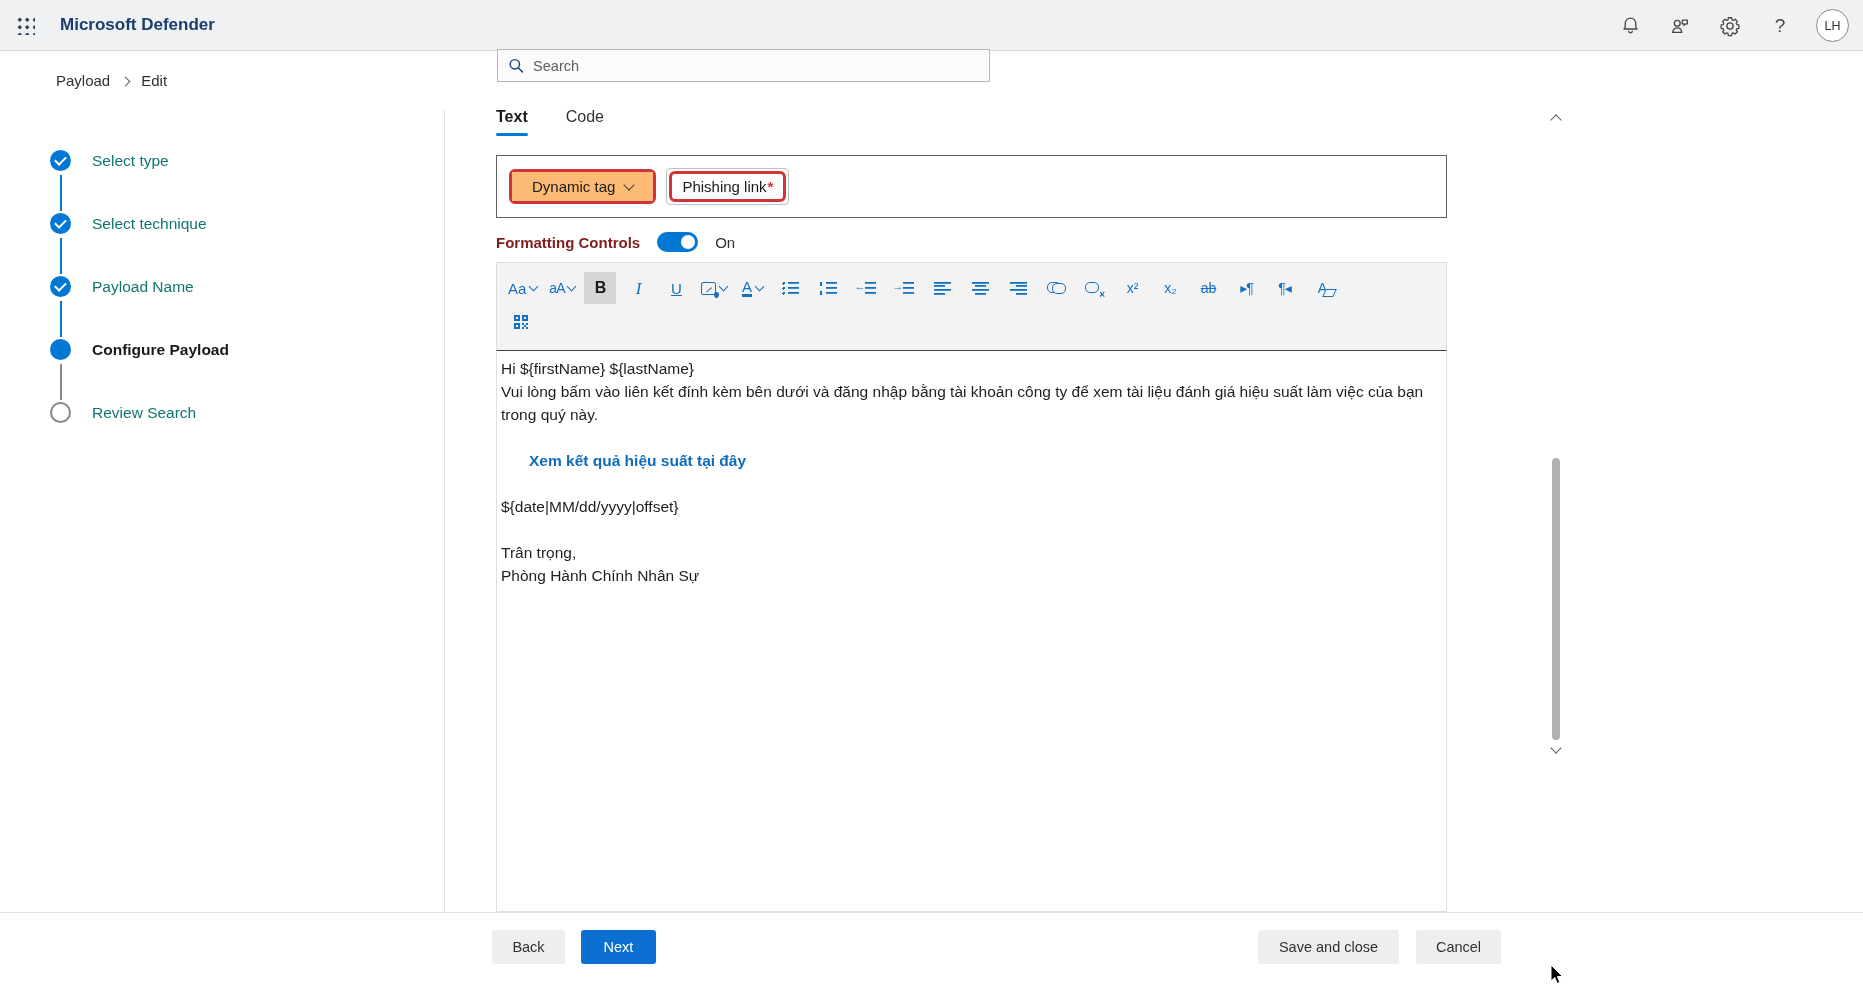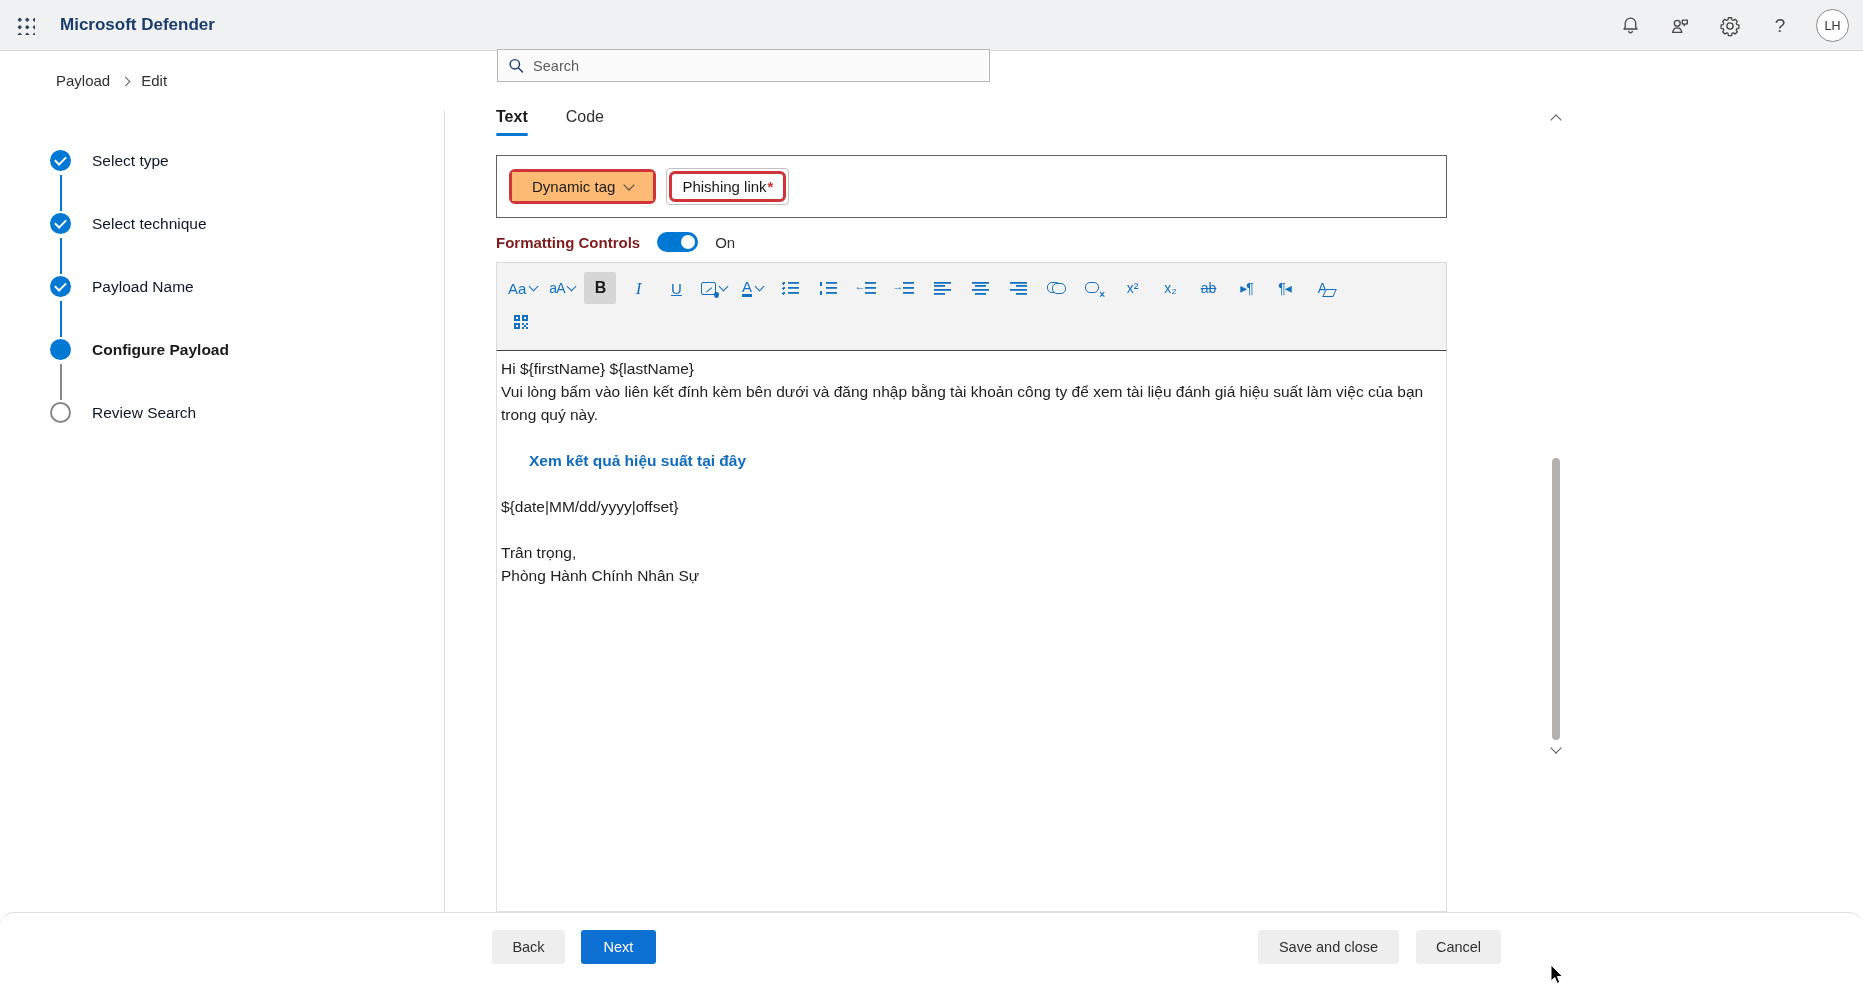--- a/index.html
+++ b/index.html
@@ -37,21 +37,21 @@
   .vdivider { position:absolute; left:444px; top:110px; width:1px; height:802px; background:#e0e0e0; }
   .stepper { position:absolute; left:50px; top:150px; width:360px; }
   .step { position:relative; height:63px; }
   .step-row { display:flex; align-items:center; gap:21px; cursor:pointer; }
   .step-circle { width:21px; height:21px; border-radius:50%; flex:0 0 21px; position:relative; }
   .step-circle.completed { background:#0078d4; }
   .step-circle.completed::after { content:""; position:absolute; left:5px; top:5.5px; width:9px; height:5px;
     border-left:2px solid #fff; border-bottom:2px solid #fff; transform:rotate(-45deg); }
   .step-circle.current { background:#0078d4; }
   .step-circle.upcoming { background:#fff; border:2px solid #8a8886; }
-  .step-label { font-size:15.5px; color:#0f172a; }
+  .step-label { font-size:15.5px; color:#0f766e; }
   .step.current .step-label { font-weight:bold; color:#1b1a19; }
   .step-connector { position:absolute; left:9.5px; top:25px; width:2.5px; height:36px; background:#8a8886; }
   .step-connector.blue { background:#0078d4; }
 
   
   .content { position:absolute; left:496px; top:100px; width:951px; }
   .tabs { display:flex; gap:38px; font-size:16px; height:40px; }
   .tab { position:relative; cursor:pointer; padding-top:8px; color:#323130; }
   .tab.active { font-weight:bold; color:#1b1a19; }
   .tab.active::after { content:""; position:absolute; left:0; right:0; bottom:4px; height:3px;
@@ -175,21 +175,21 @@
 
   
   .scrollbar { position:absolute; left:1549px; top:112px; width:14px; height:644px; }
   .sb-arrow { position:absolute; left:3px; width:8px; height:8px; }
   .sb-up { top:4px; border-left:1.5px solid #605e5c; border-top:1.5px solid #605e5c; transform:rotate(45deg); }
   .sb-down { bottom:4px; border-right:1.5px solid #605e5c; border-bottom:1.5px solid #605e5c; transform:rotate(45deg); }
   .sb-thumb { position:absolute; left:3px; top:346px; width:8px; height:282px; background:#b3b0ad; border-radius:4px; }
 
   
   .footer { position:absolute; left:0; top:912px; width:1863px; height:73px; background:#fff;
-    border-top:1px solid #e0e0e0;border-radius:14px; }
+    border-top:1px solid #e0e0e0; }
   .btn { position:absolute; top:17px; height:34px; border:none; border-radius:3px; font-size:14.5px;
     font-family:inherit; cursor:pointer; background:#eeeeee; color:#323130; }
   .btn-back { left:492px; width:73px; }
   .btn-next { left:581px; width:75px; background:#0c6fd2; color:#fff; }
   .btn-save { left:1258px; width:141px; }
   .btn-cancel { left:1416px; width:85px; }
 
   .cursor { position:absolute; left:1550px; top:965px; }
 </style>
 </head>

